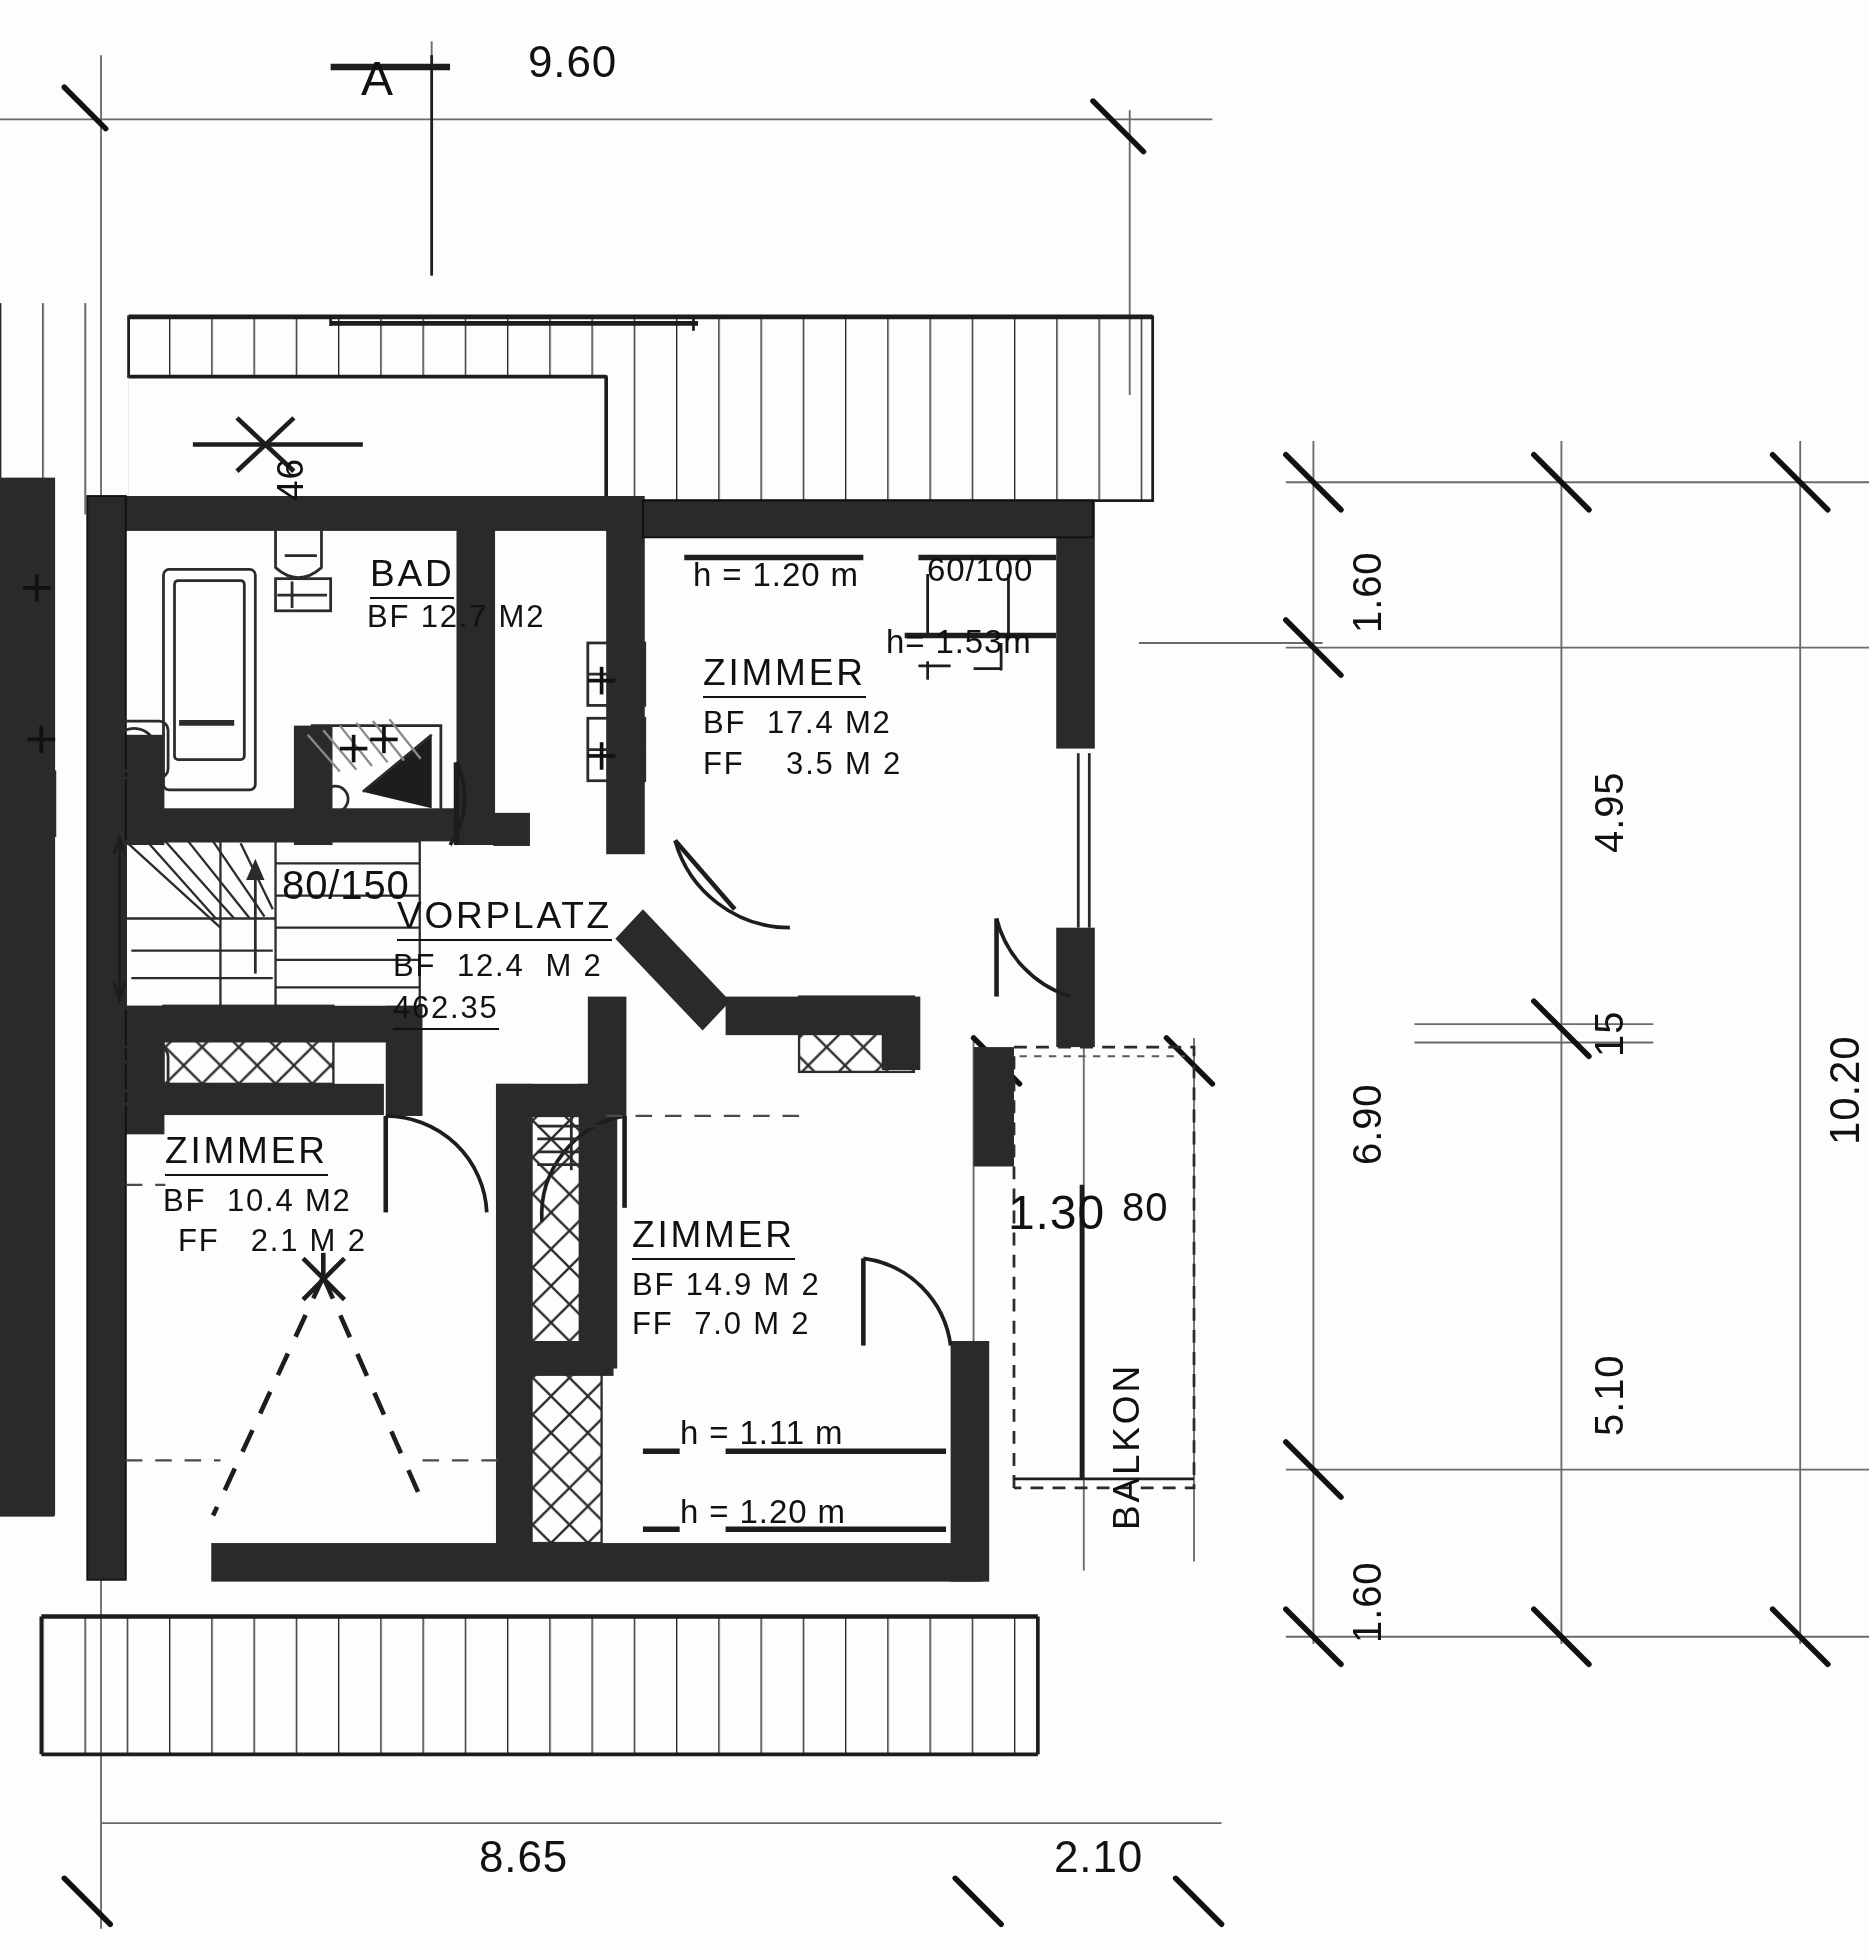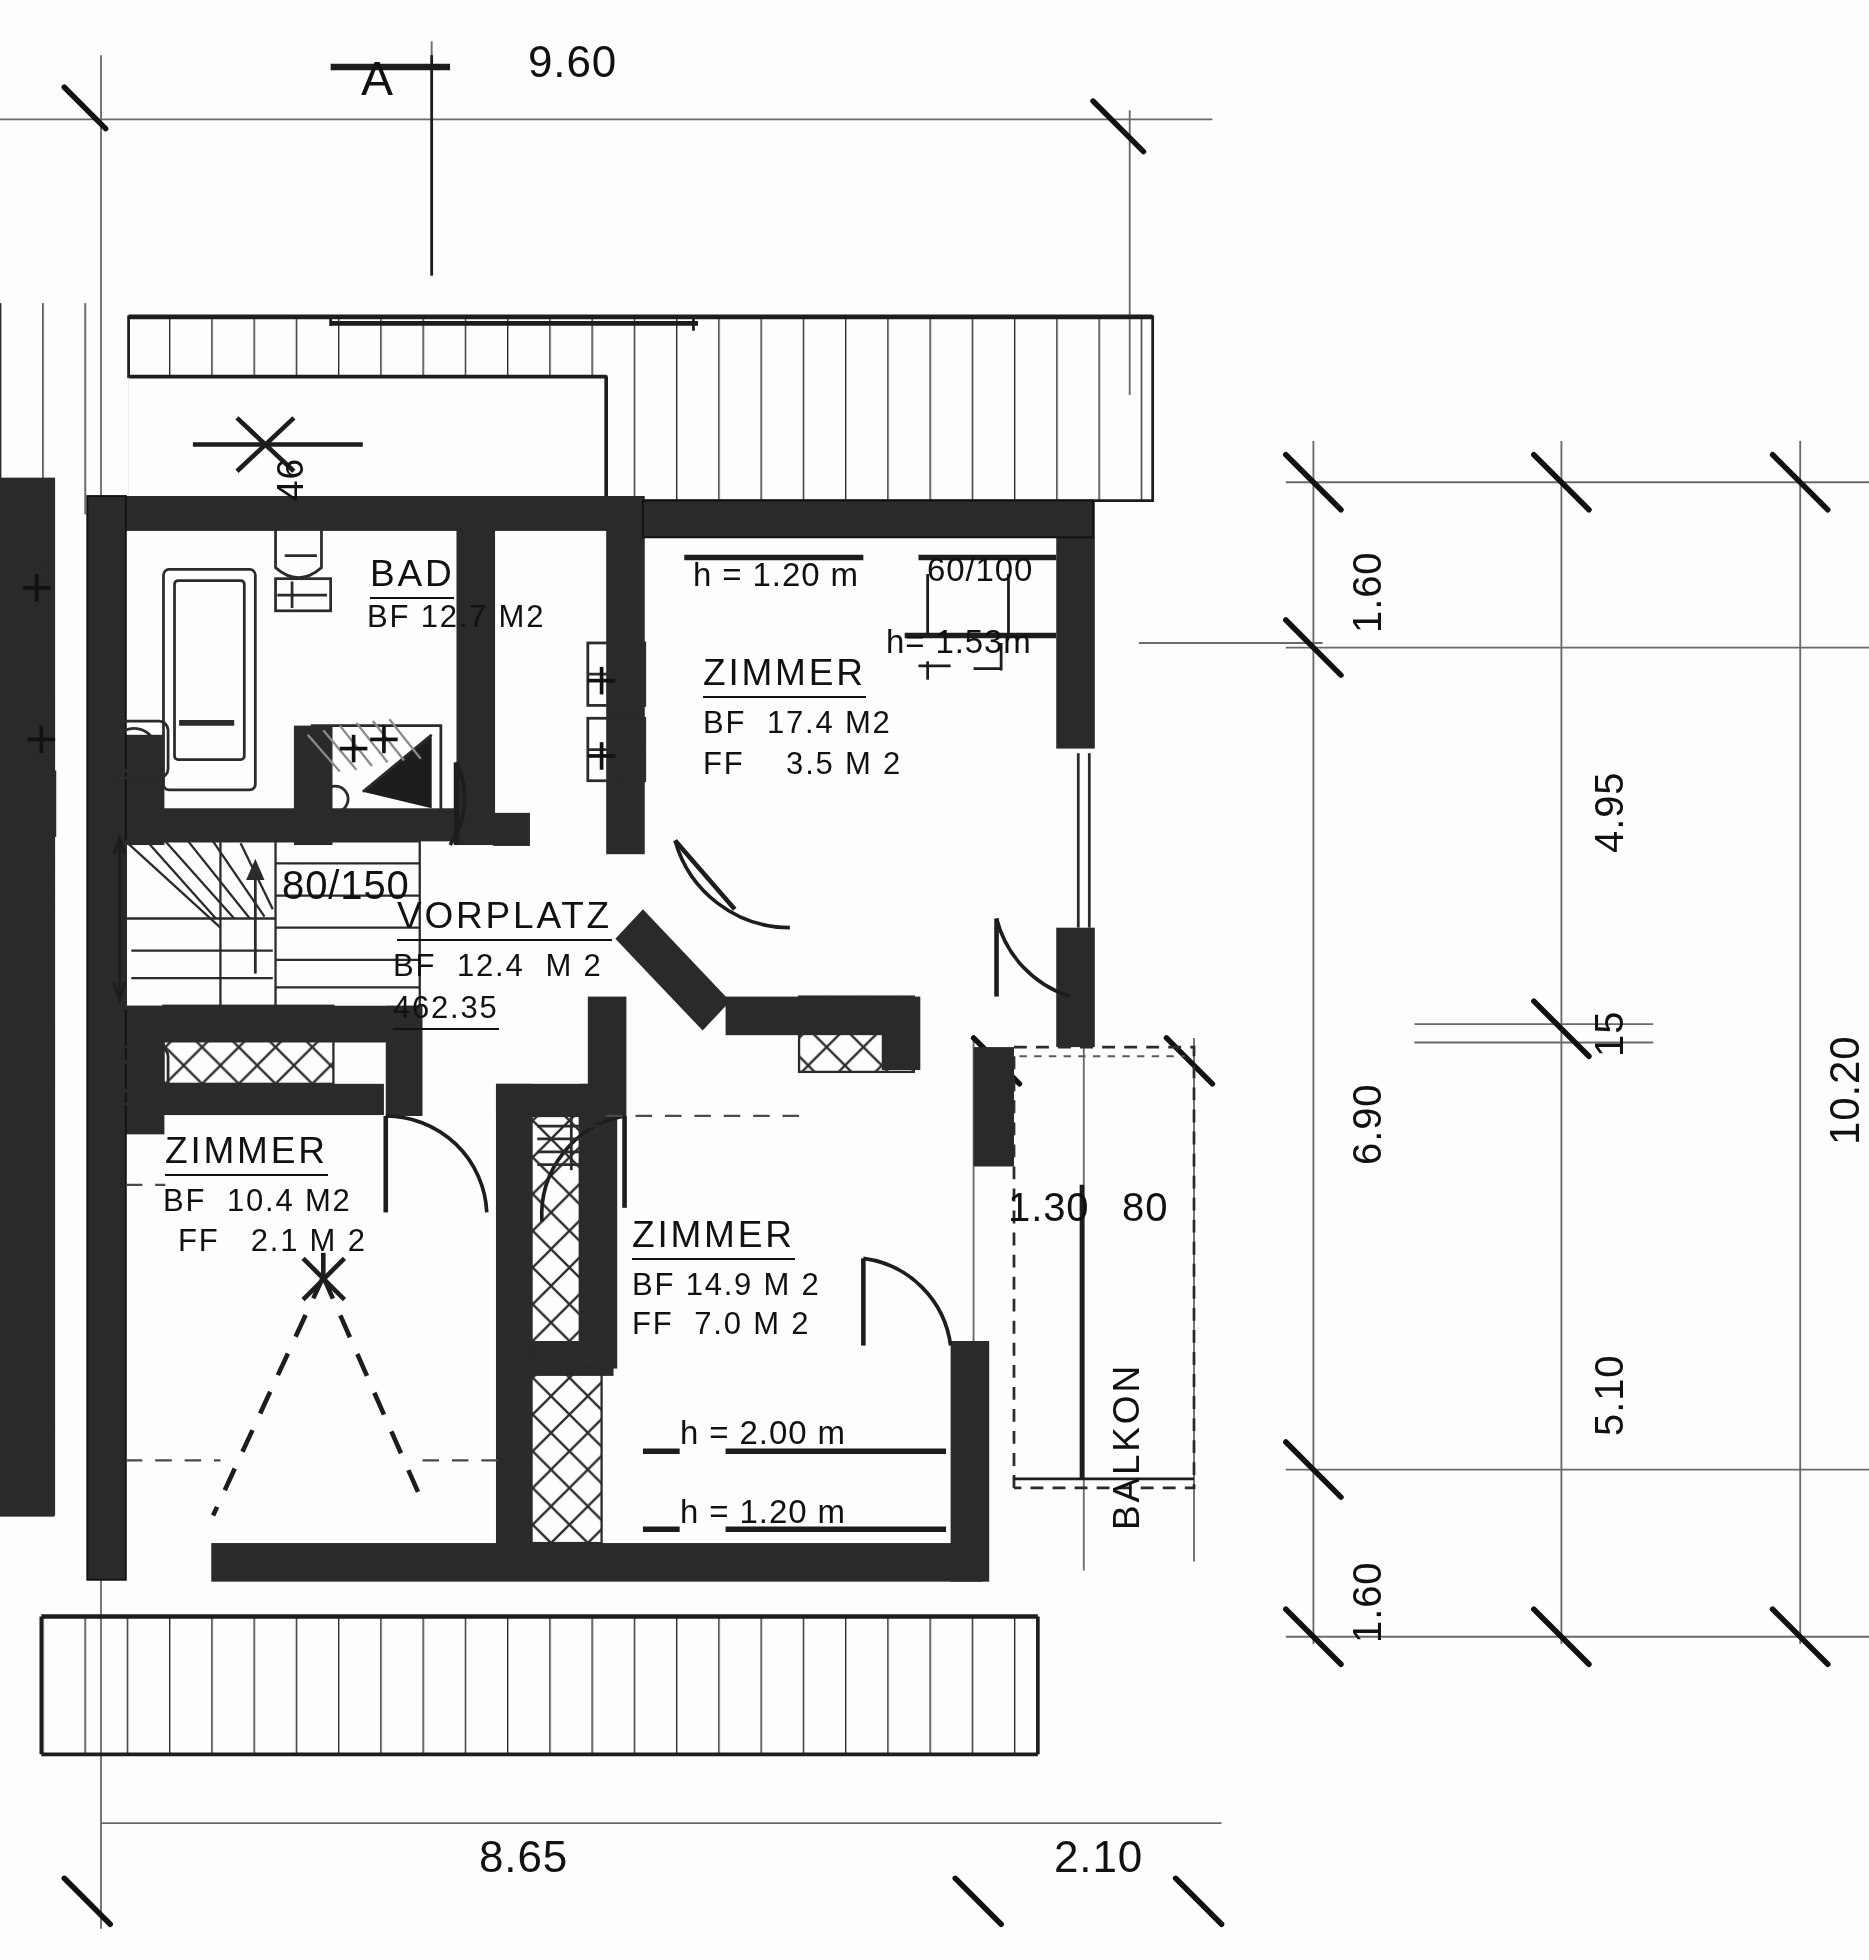--- a/index.html
+++ b/index.html
@@ -365,24 +365,24 @@
   <div class="txt area ul" style="left:393px;top:990px;">462.35</div>
 
   <div class="txt room ul" style="left:165px;top:1130px;">ZIMMER</div>
   <div class="txt area" style="left:163px;top:1183px;">BF  10.4 M2</div>
   <div class="txt area" style="left:178px;top:1223px;">FF   2.1 M 2</div>
 
   <div class="txt room ul" style="left:632px;top:1214px;">ZIMMER</div>
   <div class="txt area" style="left:632px;top:1267px;">BF 14.9 M 2</div>
   <div class="txt area" style="left:632px;top:1306px;">FF  7.0 M 2</div>
 
-  <div class="txt small" style="left:680px;top:1414px;font-size:33px;">h = 2.00 m</div>
+  <div class="txt small" style="left:680px;top:1414px;font-size:33px;">h = 1.11 m</div>
   <div class="txt small" style="left:680px;top:1493px;font-size:33px;">h = 1.20 m</div>
 
-  <div class="txt dim" style="left:1008px;top:1185px;font-size:40px;">1.30</div>
+  <div class="txt dim" style="left:1008px;top:1185px;font-size:48px;">1.30</div>
   <div class="txt dim" style="left:1122px;top:1185px;font-size:40px;">80</div>
   <div class="txt" style="left:1054px;top:1488px;font-size:37px;letter-spacing:2.8px;">
     <span class="rot90" style="display:inline-block;">BALKON</span>
   </div>
 
   <div class="txt" style="left:1297px;top:588px;font-size:40px;">
     <span class="rot90" style="display:inline-block;">1.60</span>
   </div>
   <div class="txt" style="left:1297px;top:1120px;font-size:40px;">
     <span class="rot90" style="display:inline-block;">6.90</span>

